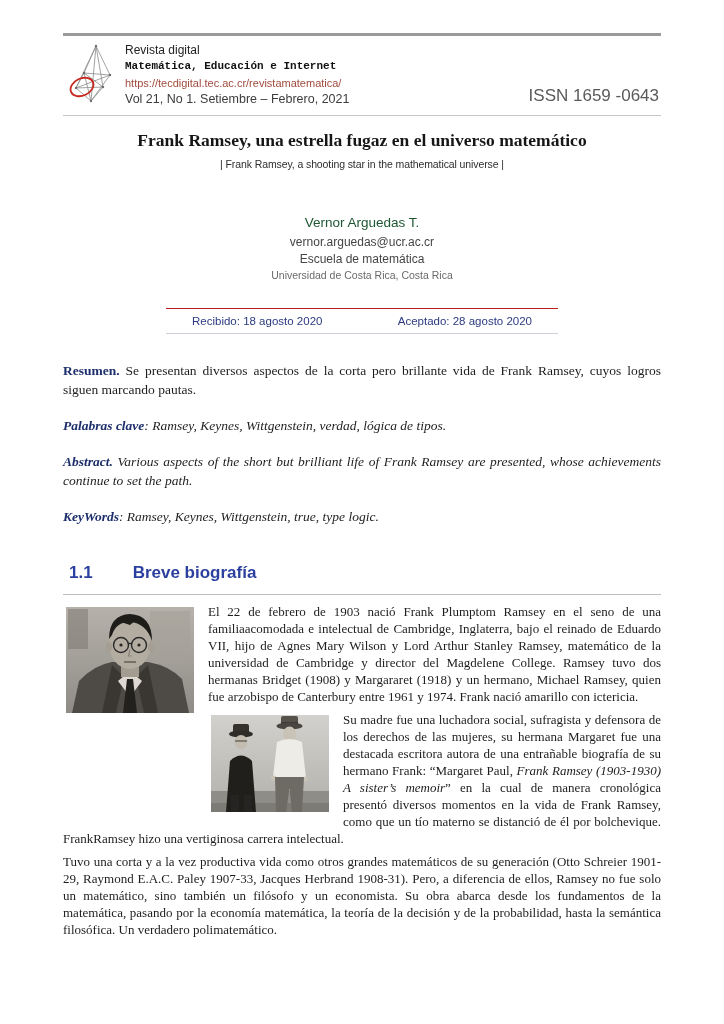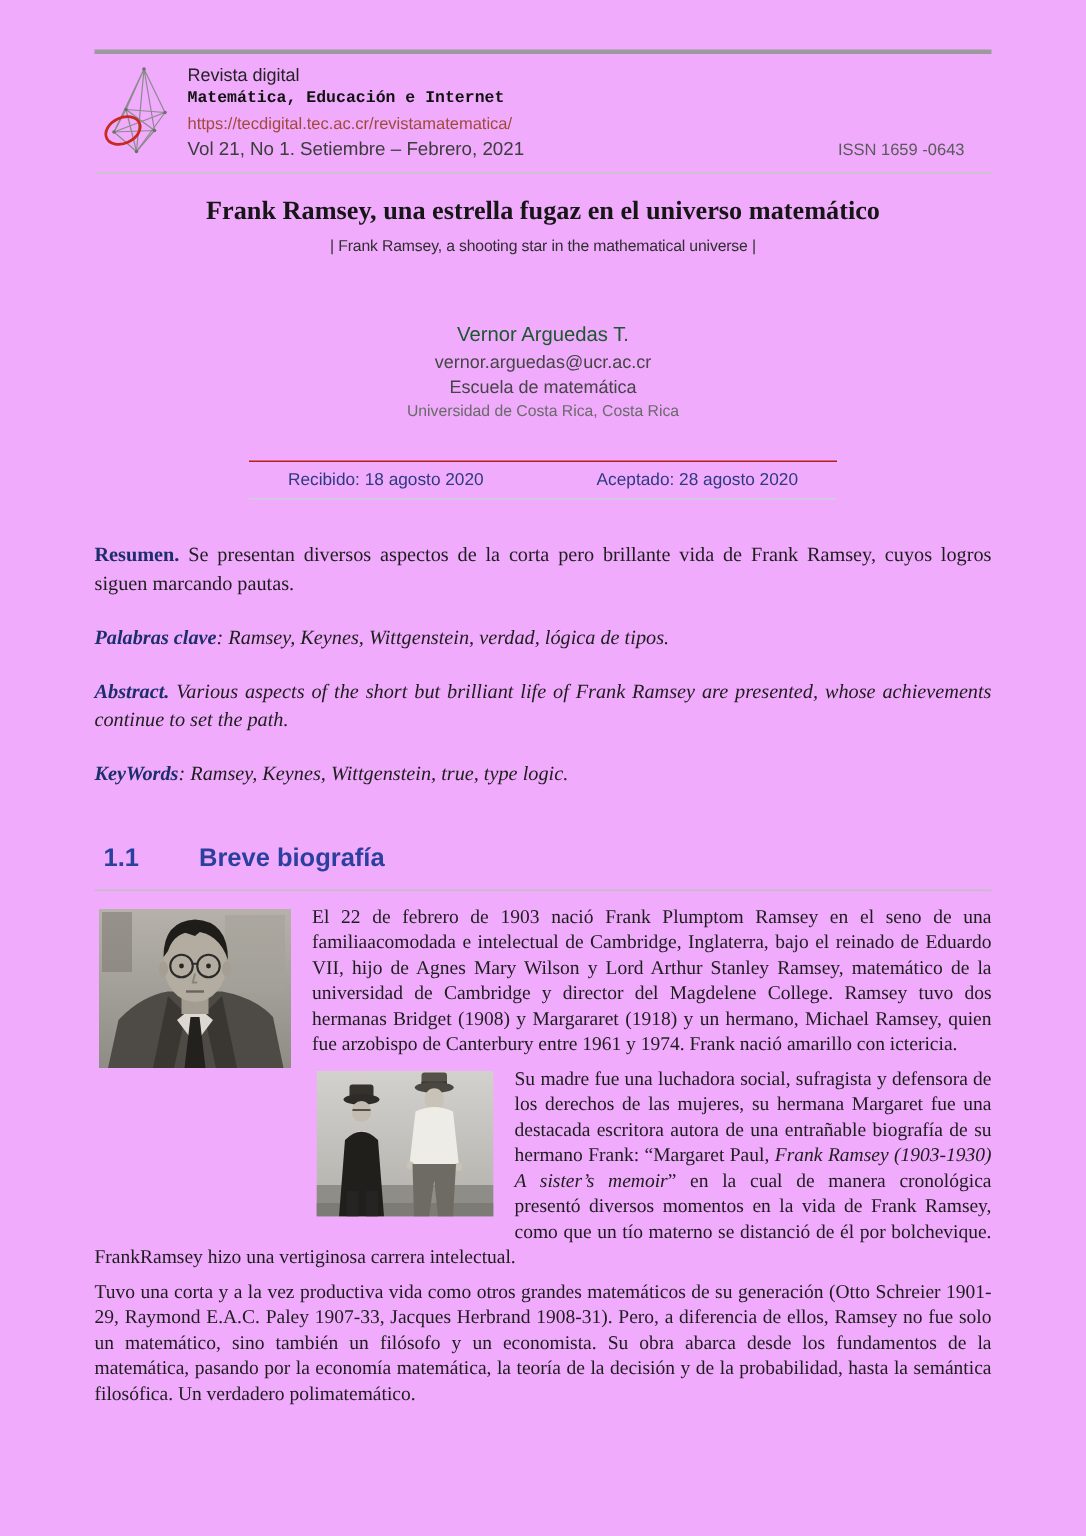--- a/index.html
+++ b/index.html
@@ -1,29 +1,29 @@
 <!DOCTYPE html>
 <html><head>
 <meta charset="utf-8">
 <style>
   html,body{margin:0;padding:0;background:#e8e8e8;}
-  .page{width:724px;height:1024px;background:#f0abfc;overflow:hidden;position:relative;box-sizing:border-box;}
+  .page{width:724px;height:1024px;background:#ffffff;overflow:hidden;position:relative;box-sizing:border-box;}
   .margins{margin:0 63px;width:598px;}
 
   
   .header{margin-top:33px;border-top:3px solid #9b9b9b;border-bottom:1px solid #c6c6c6;
           padding:6px 0 7px;position:relative;display:flex;align-items:flex-start;}
   .logo{width:44px;height:62px;margin:1px 12px 0 6px;flex:0 0 auto;}
   .header-lines{display:flex;flex-direction:column;font-family:"Liberation Sans",sans-serif;}
   .h-line1{font-size:12px;color:#232323;line-height:16px;}
   .h-line2{font-size:11px;font-weight:bold;color:#111;line-height:17px;font-family:Liberation Mono, monospace;}
   .h-url{font-size:11px;color:#a04a3c;line-height:16px;text-decoration:none;}
   .h-vol{font-size:12.5px;color:#3c3c3c;line-height:17px;}
-  .issn{position:absolute;right:18px;bottom:9px;font-family:"Liberation Sans",sans-serif;
-        font-size:11px;color:#5a5a5a;}
+  .issn{position:absolute;right:2px;bottom:9px;font-family:"Liberation Sans",sans-serif;
+        font-size:17px;color:#5a5a5a;}
 
   
   .title{margin-top:14px;text-align:center;font-family:"Liberation Serif",serif;
          font-weight:bold;font-size:17.5px;color:#161616;}
   .subtitle{margin-top:7px;text-align:center;font-family:"Liberation Sans",sans-serif;
             font-size:10.5px;letter-spacing:-0.1px;color:#2e2e2e;}
 
   
   .author{margin-top:44px;text-align:center;font-family:"Liberation Sans",sans-serif;}
   .a-name{font-size:13.5px;color:#1e5631;line-height:18px;}

